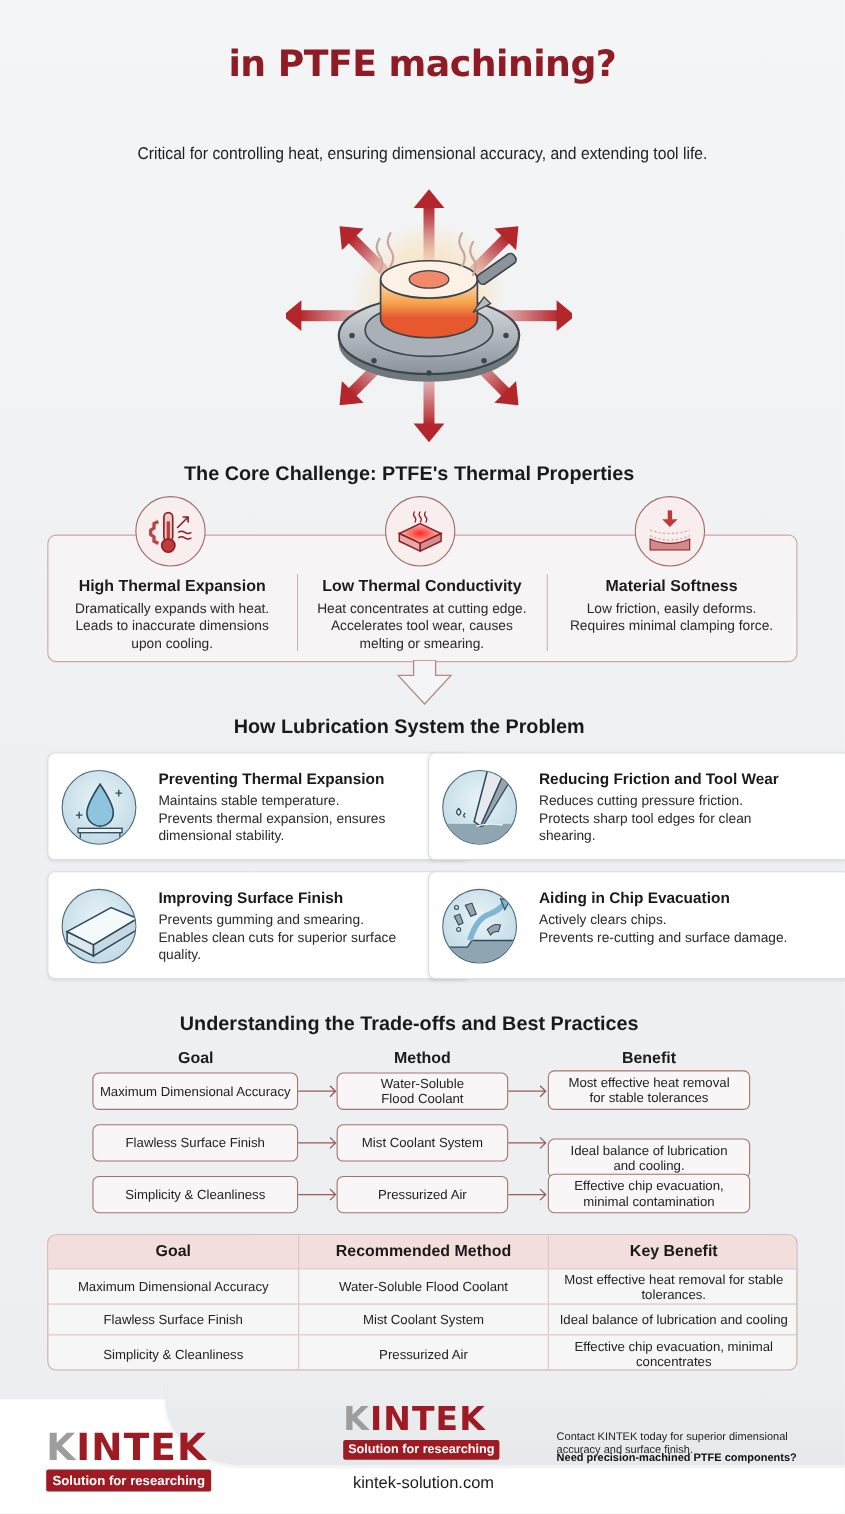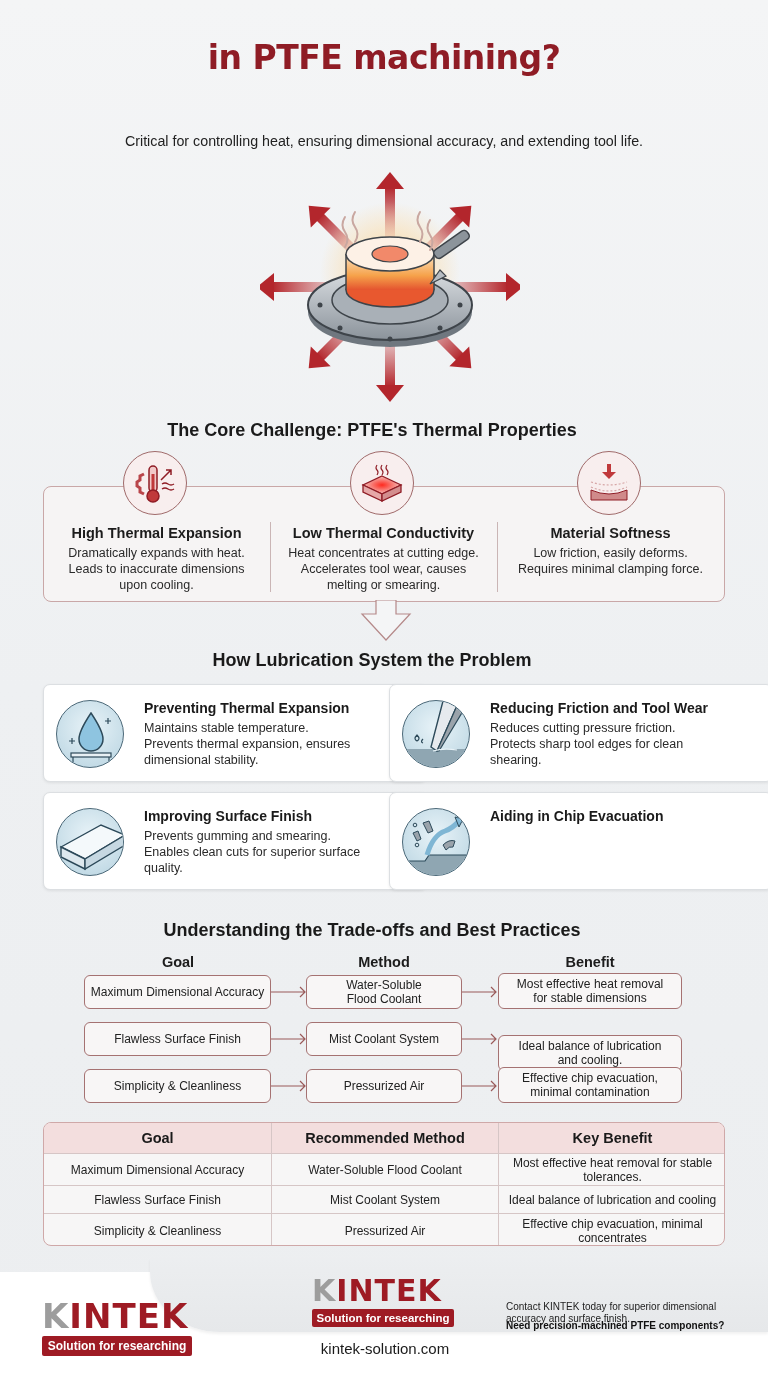--- a/index.html
+++ b/index.html
@@ -302,41 +302,45 @@
     <svg width="68" height="68" viewBox="0 0 68 68">
       <path d="M0 52 h22 l4 -6 h42 v22 h-68z" fill="#8fa6b2" stroke="#2d4a5a" stroke-width="1.2"></path>
       <path d="M24 46 q6 -20 18 -24 q8 -3 14 -10" fill="none" stroke="#7fb6d4" stroke-width="5"></path>
       <polygon points="52,8 60,10 56,18" fill="#7fb6d4" stroke="#2d4a5a" stroke-width="1"></polygon>
       <path d="M20 14 l6 -2 l4 10 l-5 2z M10 24 l5 -2 l3 8 l-4 2z M40 36 q6 -6 12 -4 l-2 6 q-4 -1 -7 3z" fill="#9aa3ab" stroke="#2d4a5a" stroke-width="1"></path>
       <circle cx="12" cy="16" r="1.8" fill="none" stroke="#2d4a5a"></circle>
         <circle cx="14" cy="36" r="1.8" fill="none" stroke="#2d4a5a"></circle>
     </svg>
   </div>
   <div class="card-title">Aiding in Chip Evacuation</div>
+  <div class="card-desc">
+    <div>Actively clears chips.</div>
+    <div>Prevents re-cutting and surface damage.</div>
+  </div>
 </div>
 
 <div class="section-title" style="top:920px;">Understanding the Trade-offs and Best Practices</div>
 <div class="flow-head" style="left:85px; width:186px;">Goal</div>
 <div class="flow-head" style="left:306px; width:156px;">Method</div>
 <div class="flow-head" style="left:498px; width:184px;">Benefit</div>
 
 <div class="flow-box" style="left:84px; top:975px; width:187px;">Maximum Dimensional Accuracy</div>
 <svg class="flow-arrow" style="left:271px; top:986px; width:36px;" viewBox="0 0 36 12">
     <path d="M0 6 H34 M29 1 L34 6 L29 11" fill="none" stroke="#9a5a5a" stroke-width="1.2"></path>
   </svg>
 <div class="flow-box" style="left:306px; top:975px; width:156px; flex-direction:column;">
   <div>Water-Soluble</div>
   <div>Flood Coolant</div>
 </div>
 <svg class="flow-arrow" style="left:462px; top:986px; width:36px;" viewBox="0 0 36 12">
     <path d="M0 6 H34 M29 1 L34 6 L29 11" fill="none" stroke="#9a5a5a" stroke-width="1.2"></path>
   </svg>
 <div class="flow-box" style="left:498px; top:973px; width:184px; height:36px; flex-direction:column;">
   <div>Most effective heat removal</div>
-  <div>for stable dimensions</div>
+  <div>for stable tolerances</div>
 </div>
 
 <div class="flow-box" style="left:84px; top:1022px; width:187px;">Flawless Surface Finish</div>
 <svg class="flow-arrow" style="left:271px; top:1033px; width:36px;" viewBox="0 0 36 12">
     <path d="M0 6 H34 M29 1 L34 6 L29 11" fill="none" stroke="#9a5a5a" stroke-width="1.2"></path>
   </svg>
 <div class="flow-box" style="left:306px; top:1022px; width:156px;">Mist Coolant System</div>
 <svg class="flow-arrow" style="left:462px; top:1033px; width:36px;" viewBox="0 0 36 12">
     <path d="M0 6 H34 M29 1 L34 6 L29 11" fill="none" stroke="#9a5a5a" stroke-width="1.2"></path>
   </svg>

